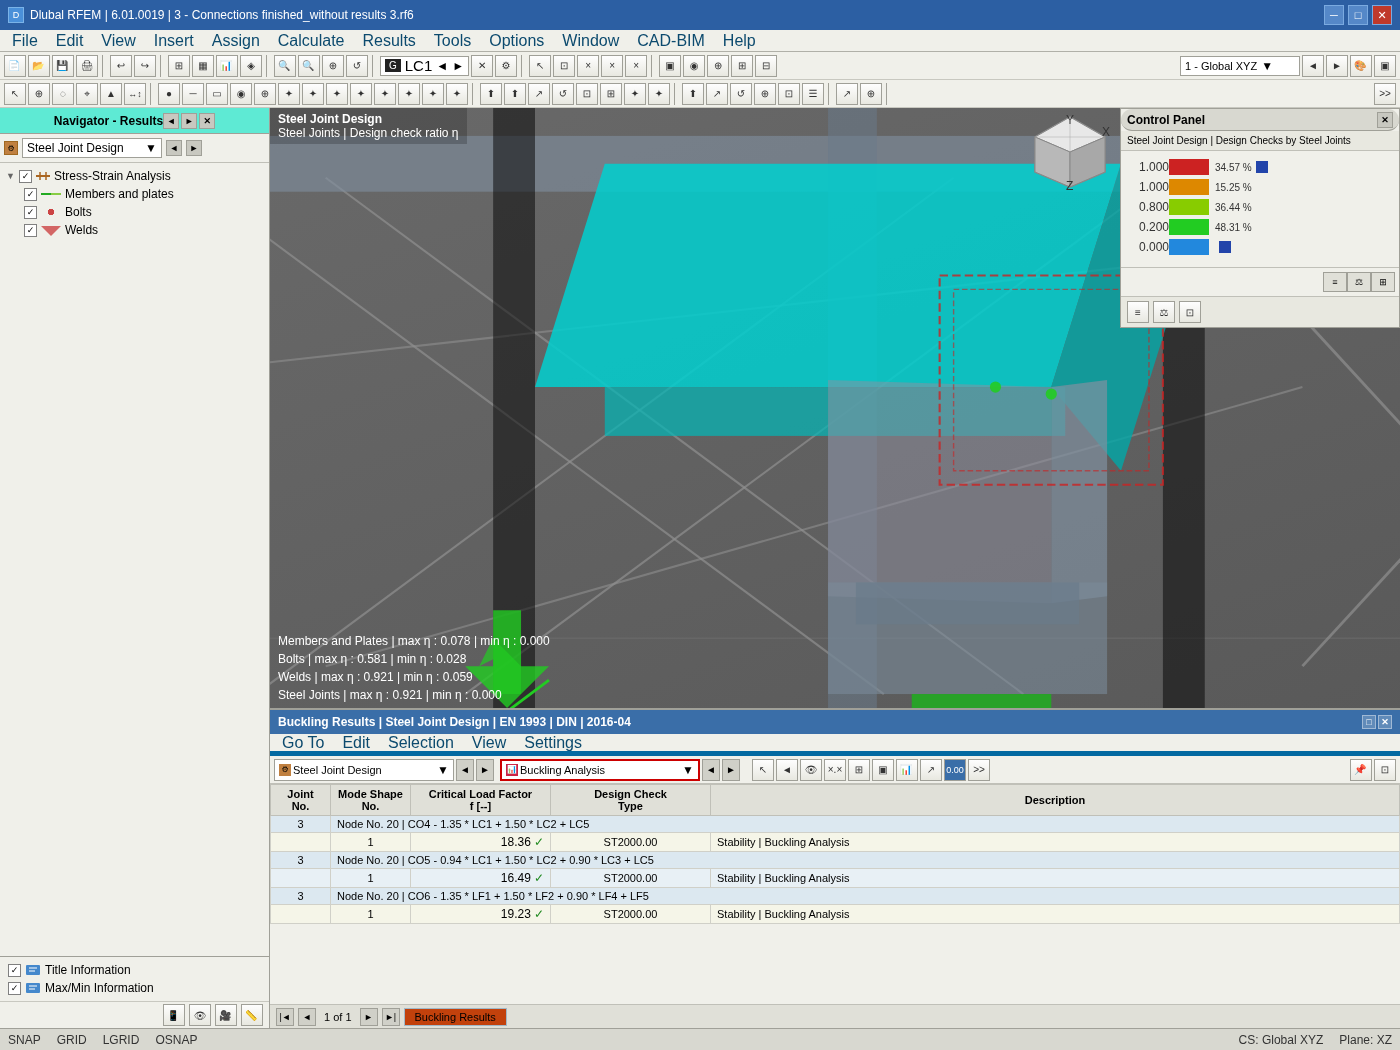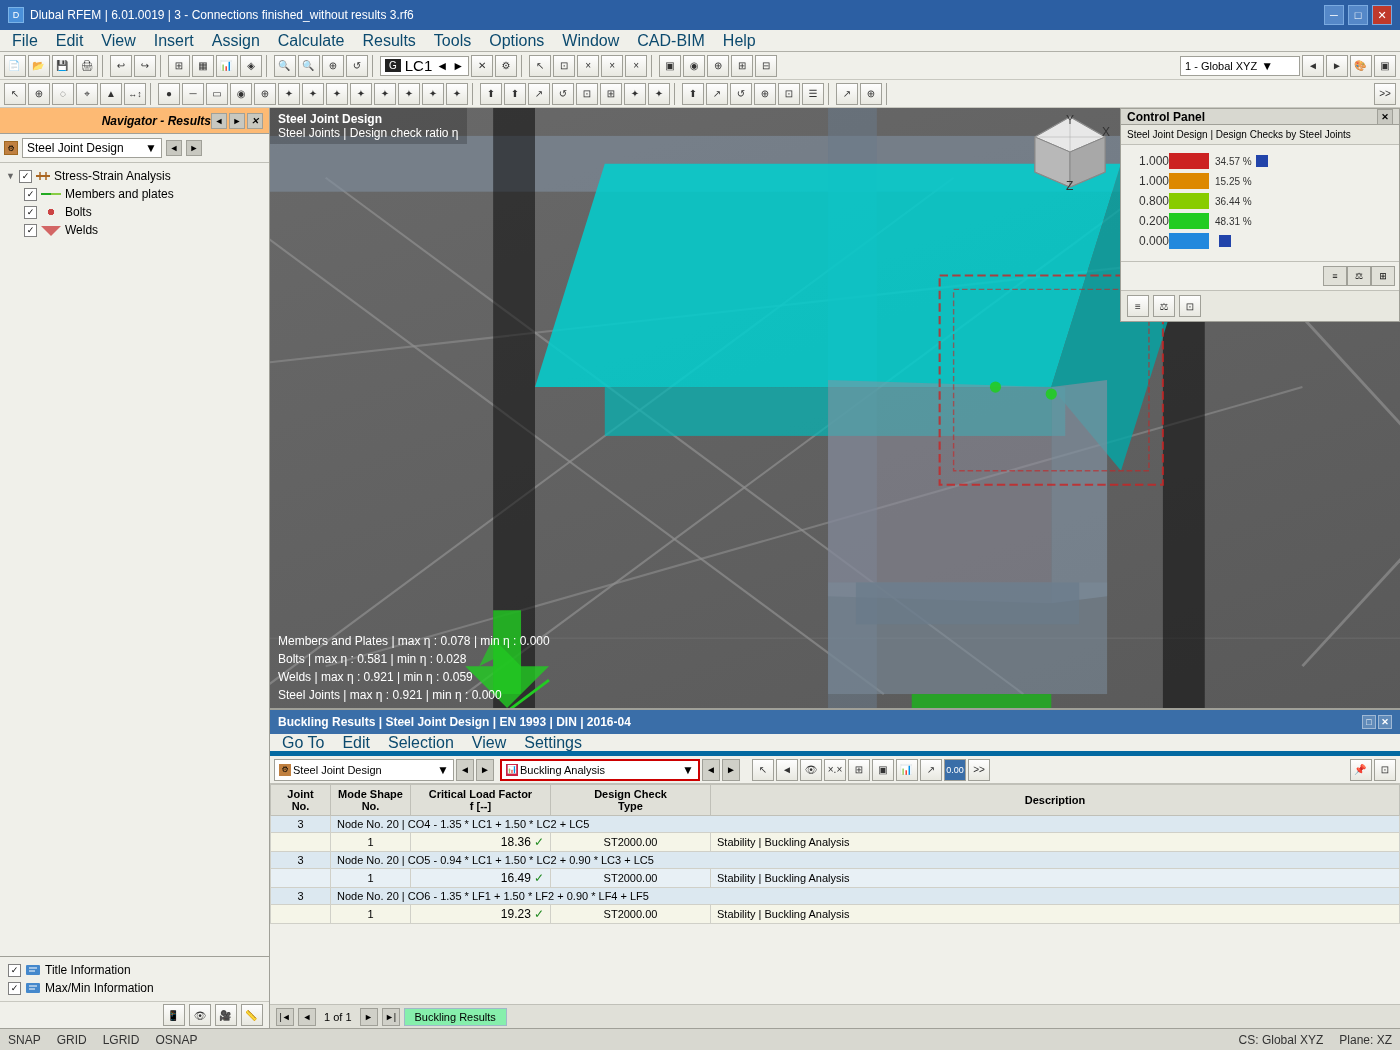--- a/index.html
+++ b/index.html
@@ -67,29 +67,28 @@
     
     .left-panel {
       width: 270px;
       background: #f0f0ea;
       border-right: 1px solid #a0a098;
       display: flex;
       flex-direction: column;
     }
     .panel-header {
       height: 26px;
-      background: #fdba74;
+      background: #5eead4;
       border-bottom: 1px solid #a0a098;
       display: flex;
       align-items: center;
-      justify-content: flex-end;
+      justify-content: center;
       padding: 0 6px;
       font-weight: bold;
       font-size: 12px;
-      font-style: italic;
     }
     .panel-header-controls { display: flex; gap: 2px; }
     .panel-hbtn { width: 16px; height: 16px; background: #c8c8c0; border: 1px solid #a0a098; display: flex; align-items: center; justify-content: center; font-size: 9px; cursor: pointer; }
 
     .navigator-content { flex: 1; padding: 4px; }
     .nav-item-row { display: flex; align-items: center; gap: 4px; padding: 2px 4px; cursor: pointer; }
     .nav-checkbox { width: 13px; height: 13px; border: 1px solid #808080; background: white; display: flex; align-items: center; justify-content: center; font-size: 9px; }
 
     .nav-footer {
       padding: 4px;
@@ -140,29 +139,30 @@
     
     .control-panel {
       position: absolute;
       right: 0; top: 0;
       width: 280px;
       background: #f0f0ea;
       border: 1px solid #a0a098;
       z-index: 20;
     }
     .cp-header {
-      height: 16px;
+      height: 22px;
       background: #d8d8d0;
       border-bottom: 1px solid #a0a098;
       display: flex;
       align-items: center;
       justify-content: space-between;
       padding: 0 6px;
       font-size: 11px;
       font-weight: bold;
+      border-radius: 11px;
     }
     .cp-title-bar {
       height: 20px;
       background: #e8e8e0;
       border-bottom: 1px solid #c0c0b8;
       padding: 0 6px;
       display: flex;
       align-items: center;
       font-size: 10px;
     }
@@ -269,21 +269,21 @@
     .results-footer {
       height: 24px;
       background: #e0e0d8;
       border-top: 1px solid #c0c0b8;
       display: flex;
       align-items: center;
       padding: 0 6px;
       gap: 4px;
     }
     .pager-btn { width: 18px; height: 18px; background: #d0d0c8; border: 1px solid #a0a098; display: flex; align-items: center; justify-content: center; font-size: 9px; cursor: pointer; }
-    .tab-label { padding: 2px 10px; background: #86efac; border: 1px solid #a0b8c8; font-size: 11px; cursor: pointer; }
+    .tab-label { padding: 2px 10px; background: #c2410c; border: 1px solid #a0b8c8; font-size: 11px; cursor: pointer; }
 
     
     .status-bar {
       height: 22px;
       background: #d8d8d0;
       border-top: 1px solid #a0a098;
       display: flex;
       align-items: center;
       padding: 0 8px;
       gap: 16px;

